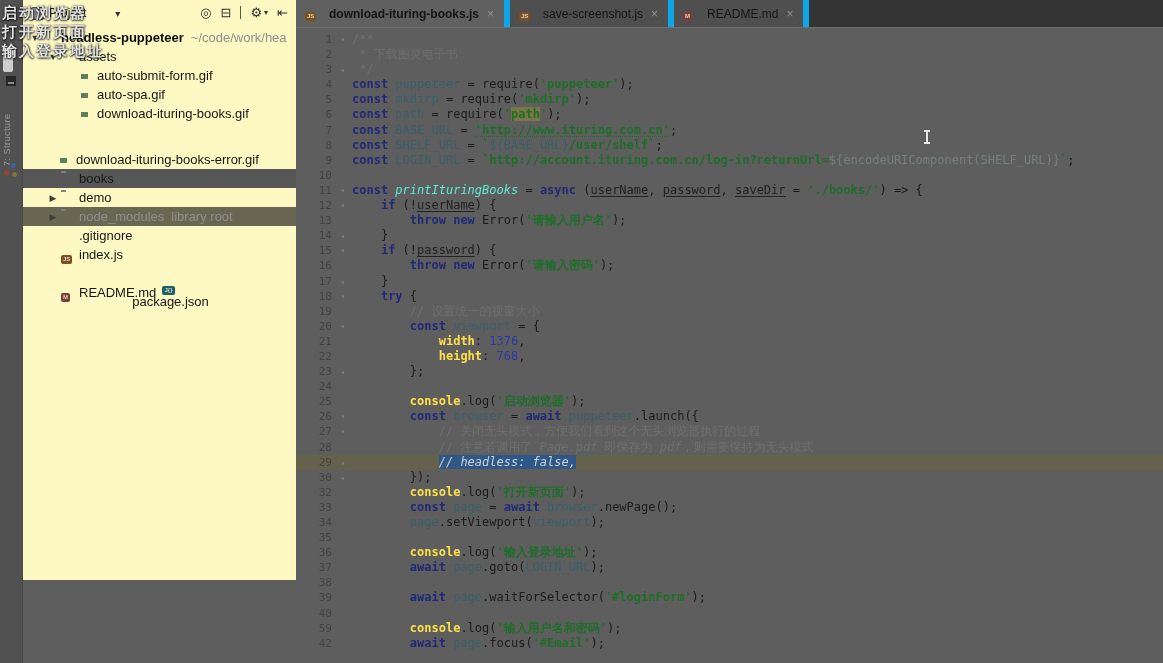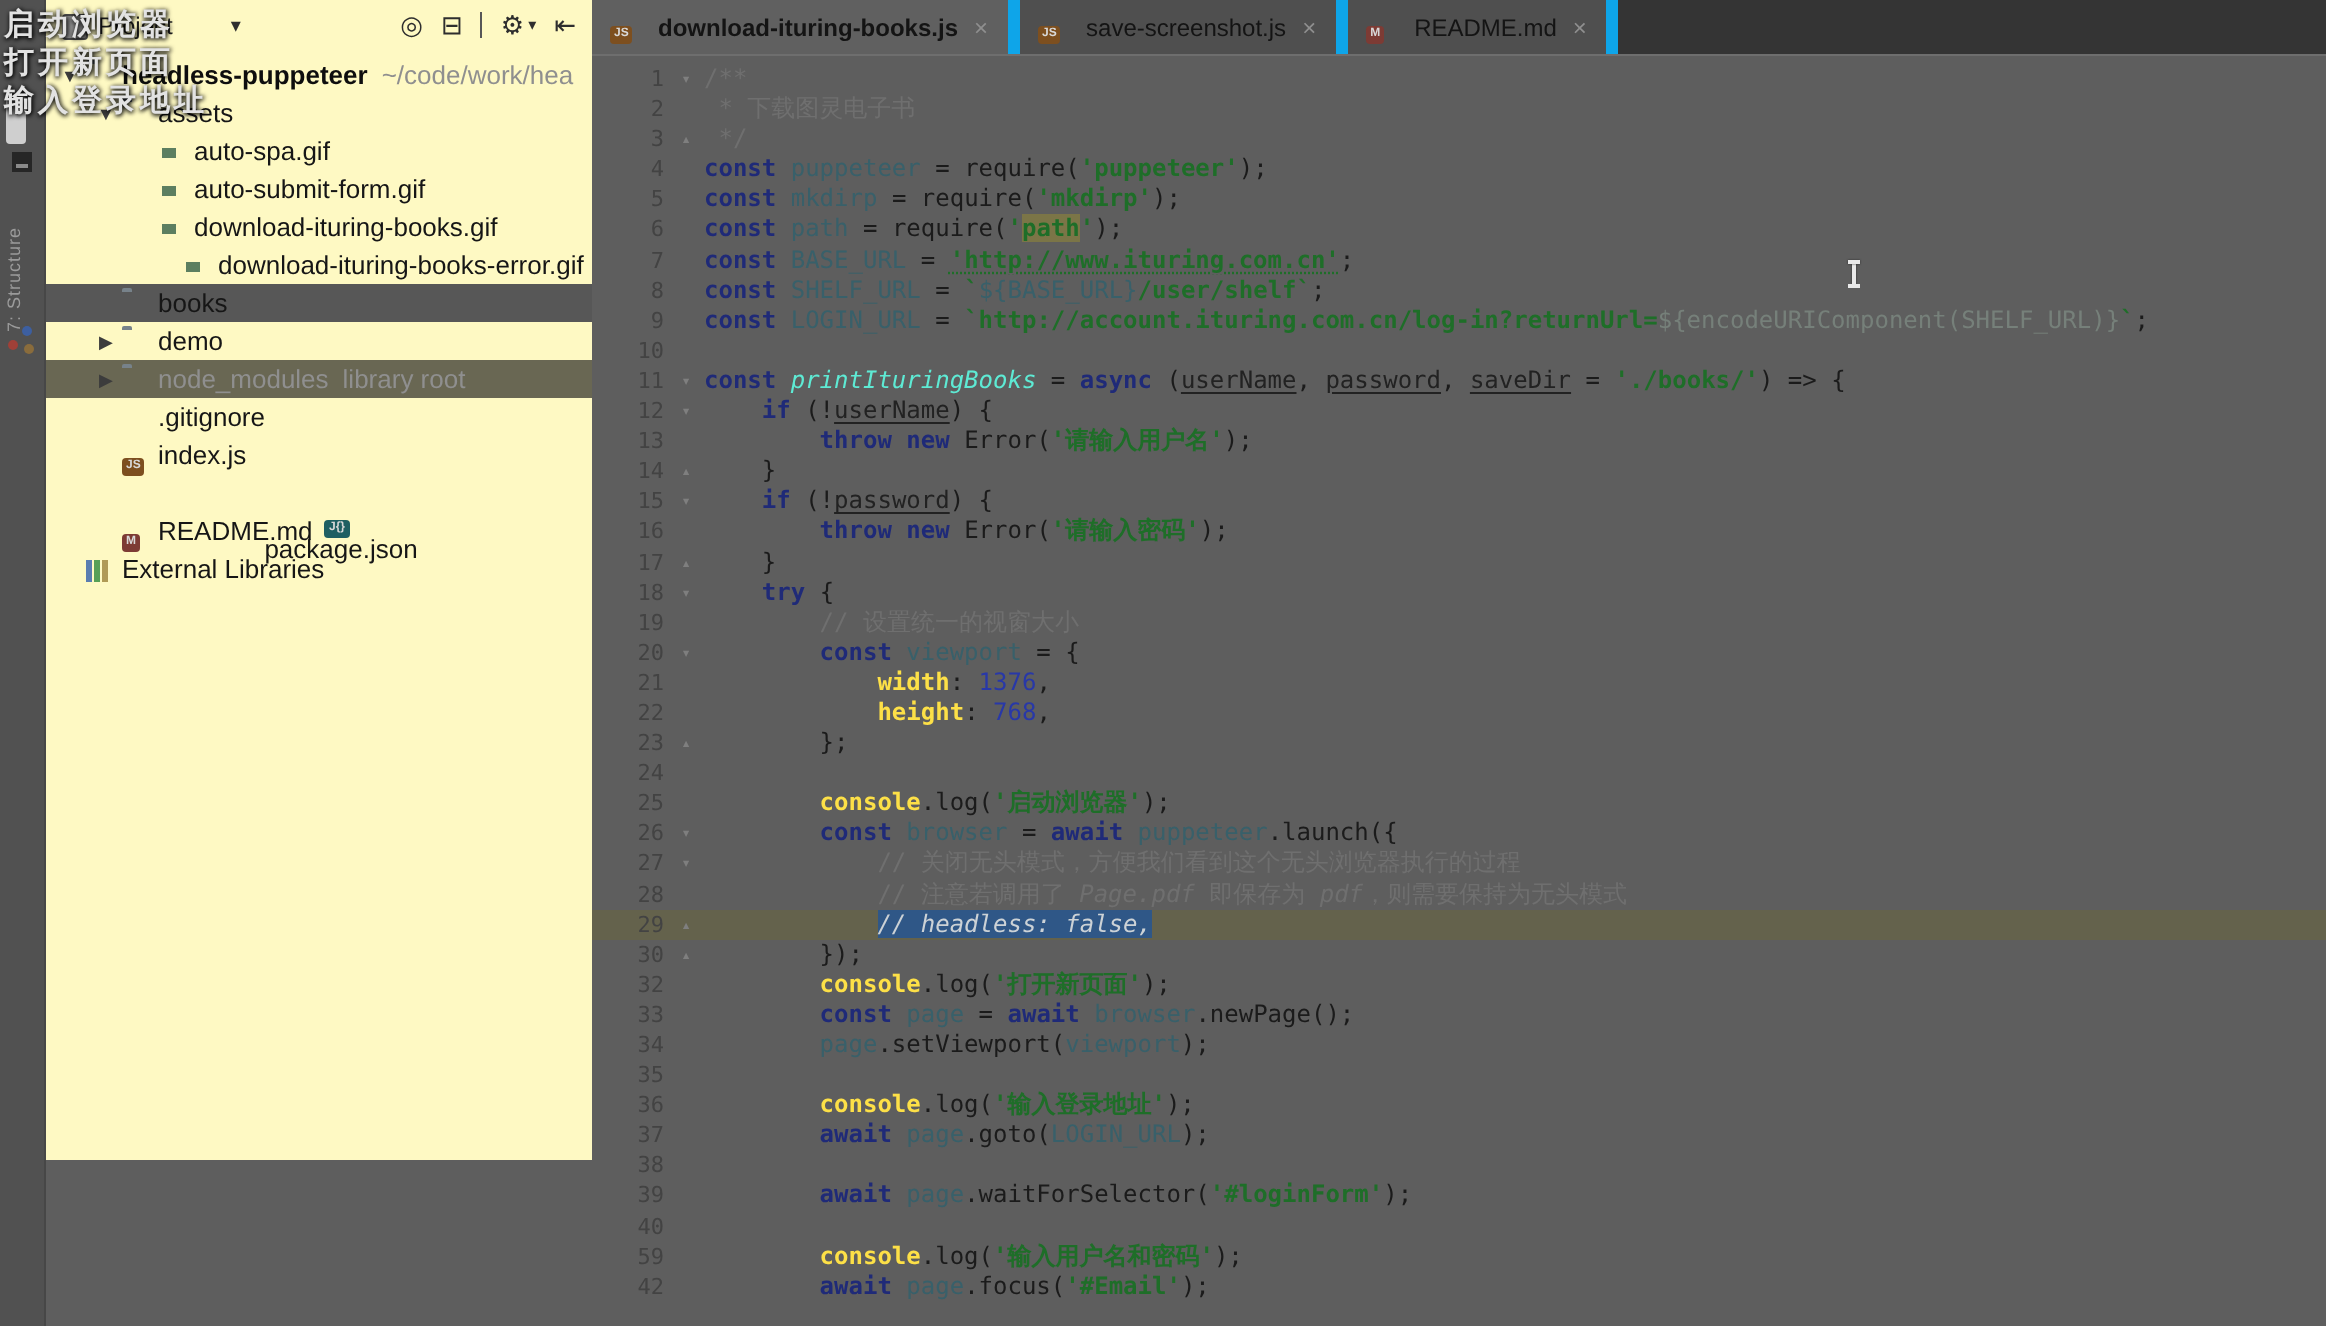--- a/index.html
+++ b/index.html
@@ -134,33 +134,33 @@
           <span class="sfx">~/code/work/hea</span>
         </div>
         <div class="row" style="padding-left: 22px;">
           <span class="arrow">▼</span>
           <span class="ticon"><span class="ic-folder"></span></span>
           <span class="lbl">assets</span>
         </div>
         <div class="row" style="padding-left: 40px;">
           <span class="arrow"></span>
           <span class="ticon"><span class="ic-image"></span></span>
+          <span class="lbl">auto-submit-form.gif</span>
+        </div>
+        <div class="row" style="padding-left: 40px;">
+          <span class="arrow"></span>
+          <span class="ticon"><span class="ic-image"></span></span>
           <span class="lbl">auto-spa.gif</span>
         </div>
         <div class="row" style="padding-left: 40px;">
           <span class="arrow"></span>
           <span class="ticon"><span class="ic-image"></span></span>
-          <span class="lbl">auto-submit-form.gif</span>
-        </div>
-        <div class="row" style="padding-left: 40px;">
-          <span class="arrow"></span>
-          <span class="ticon"><span class="ic-image"></span></span>
           <span class="lbl">download-ituring-books.gif</span>
         </div>
-        <div class="row" style="padding-left: 52px;">
+        <div class="row" style="padding-left: 19px; margin-top: 27px;">
           <span class="arrow"></span>
           <span class="ticon"><span class="ic-image"></span></span>
           <span class="lbl">download-ituring-books-error.gif</span>
         </div>
         <div class="row selected" style="padding-left: 22px;">
           <span class="arrow"></span>
           <span class="ticon"><span class="ic-folder"></span></span>
           <span class="lbl">books</span>
         </div>
         <div class="row" style="padding-left: 22px;">
@@ -186,29 +186,20 @@
         </div>
         <div class="row" style="padding-left: 22px; flex-direction: column;">
           <span class="arrow"></span>
           <span class="ticon ic-json"><span class="badge ">J{}</span></span>
           <span class="lbl">package.json</span>
         </div>
         <div class="row" style="padding-left: 22px;">
           <span class="arrow"></span>
           <span class="ticon ic-md"><span class="badge ">M</span></span>
           <span class="lbl">README.md</span>
-        </div>
-        <div class="row" style="padding-left: 4px;">
-          <span class="arrow"></span>
-          <span class="ticon ic-lib">
-            <i></i>
-            <i></i>
-            <i></i>
-          </span>
-          <span class="lbl">External Libraries</span>
         </div>
       </div>
   </div>
 
   <div id="editor">
     <div id="tab-bar">
         <div class="tab active">
           <span class="ticon ic-js"><span class="badge">JS</span></span>
           <span>download-ituring-books.js</span>
           <span class="close">×</span>

